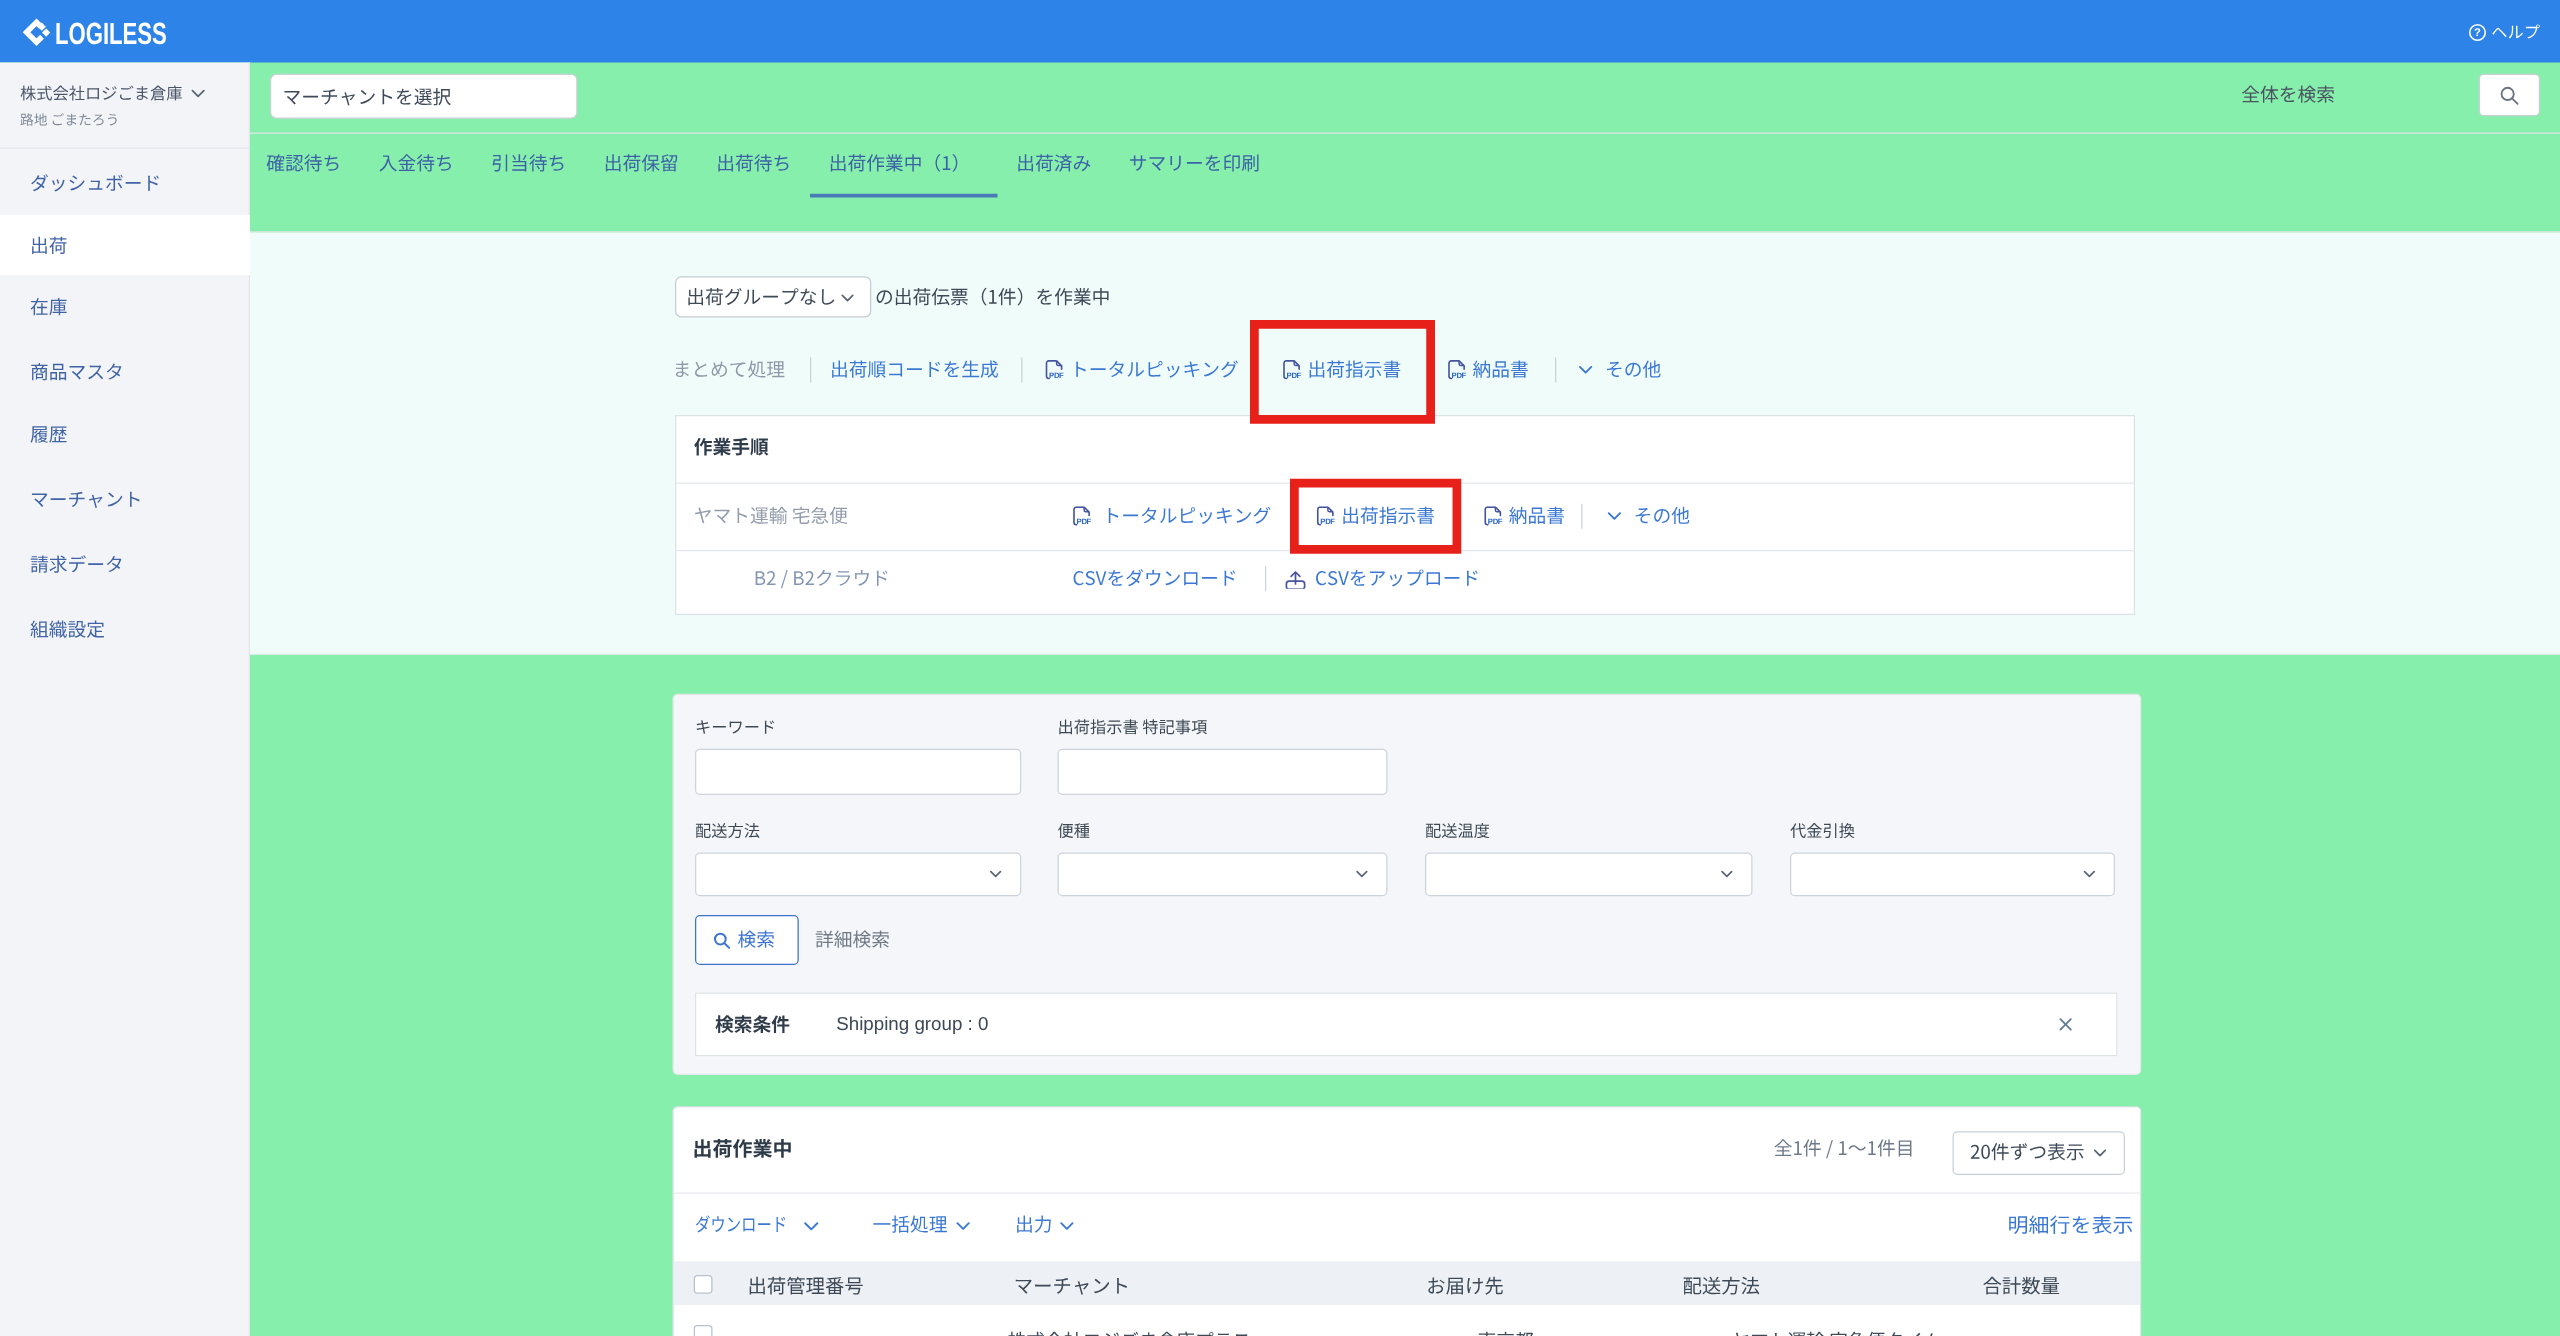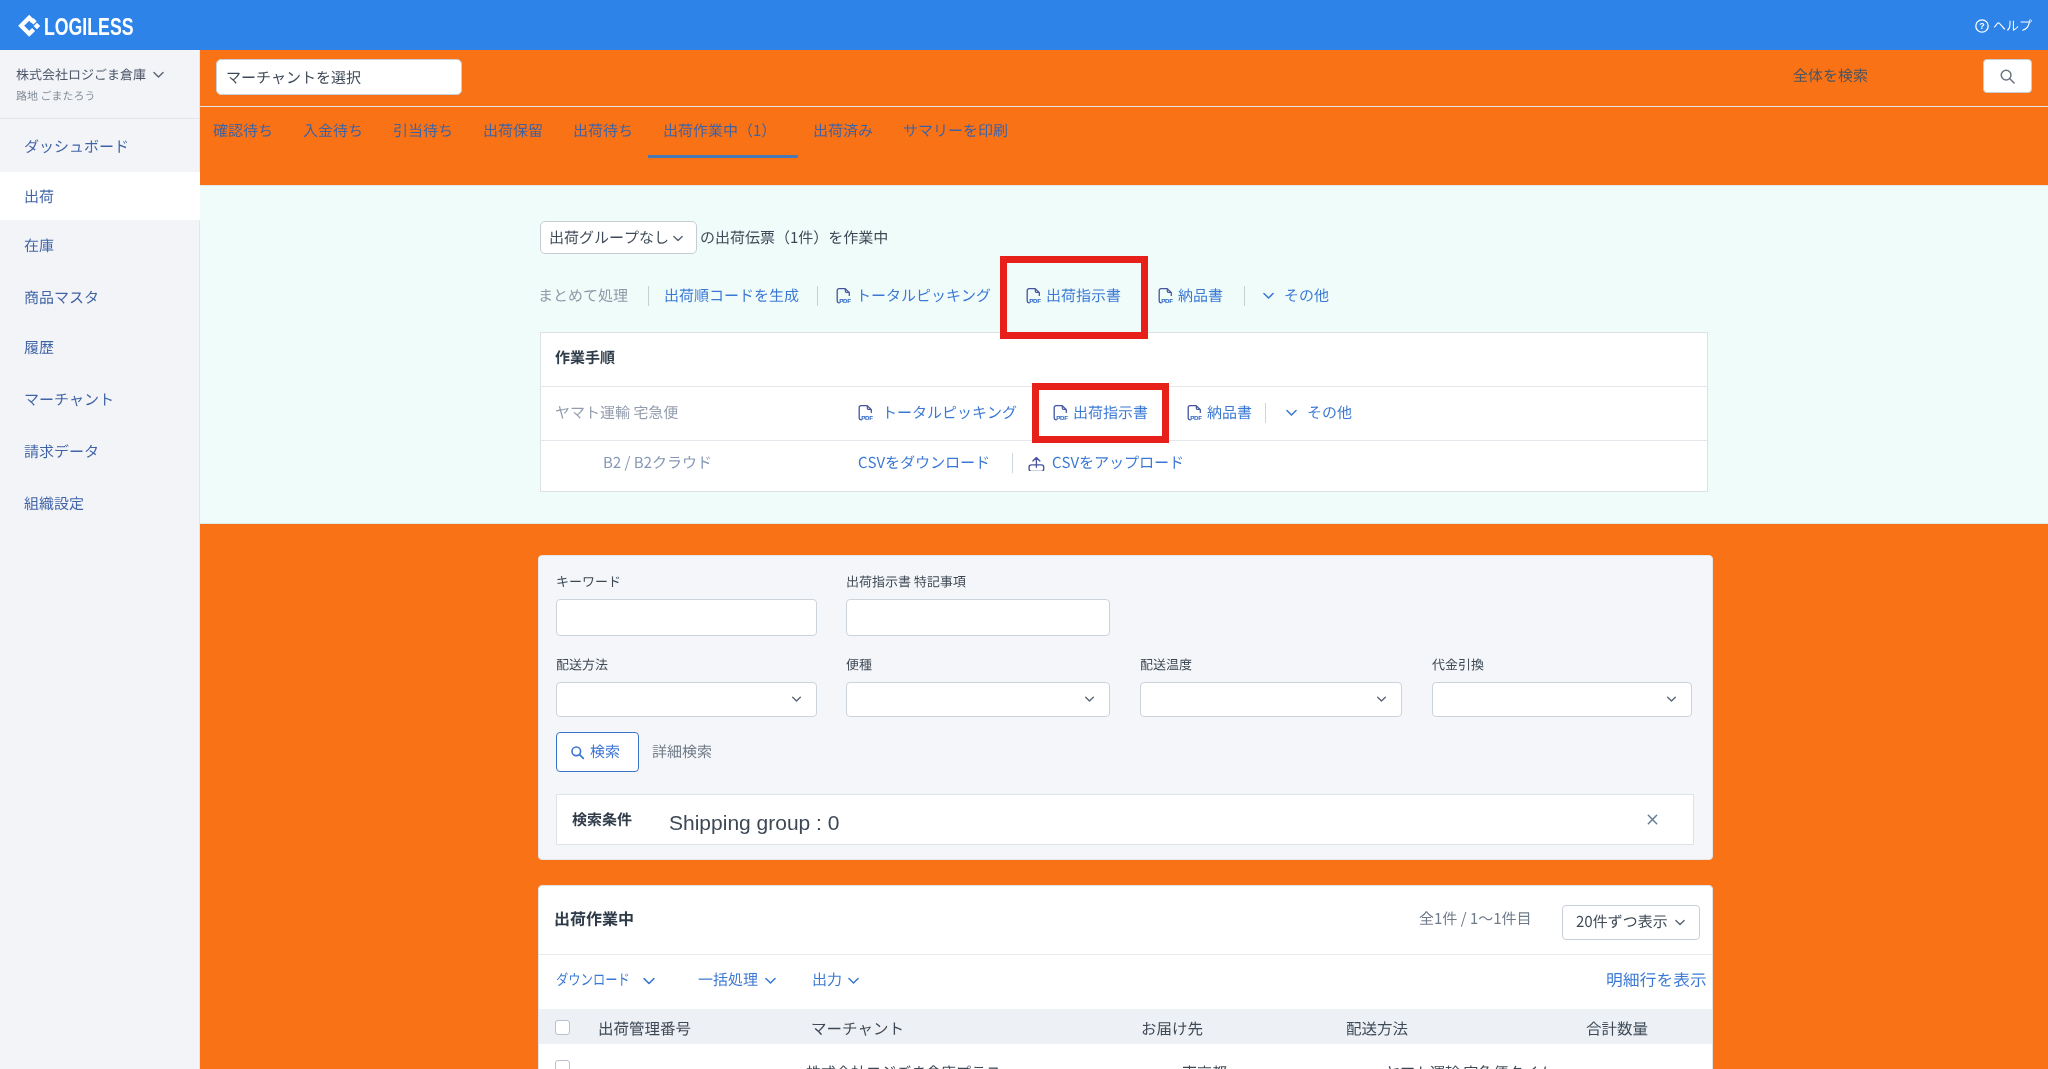--- a/index.html
+++ b/index.html
@@ -1,13 +1,13 @@
 <!DOCTYPE html>
 <html><head><meta charset="utf-8"><style>html,body{margin:0;padding:0;background:#fff;font-family:"Liberation Sans",sans-serif;}*{box-sizing:border-box;}</style></head><body>
-<div style="position:relative;width:2048px;height:1069px;overflow:hidden;background:#f97316">
+<div style="position:relative;width:2048px;height:1069px;overflow:hidden;background:#86efac">
 <div style="position:absolute;left:0px;top:0px;width:2048px;height:50px;background:#2d83e8"></div>
 <svg style="position:absolute;left:17px;top:13.5px" width="25" height="24" viewBox="0 0 25 24">
 <path d="M15.8,7.4 L12.2,3.8 L4.2,11.8 L12.2,19.8 L16.6,15.4" fill="none" stroke="#fff" stroke-width="4.3" stroke-linejoin="miter" stroke-miterlimit="8"></path>
 <rect x="14.07" y="4.97" width="4.67" height="4.67" transform="rotate(45 16.4 7.3)" fill="#fff"></rect>
 <rect x="17.57" y="9.67" width="4.67" height="4.67" transform="rotate(45 19.9 12.0)" fill="#fff"></rect>
 </svg>
 <svg style="position:absolute;left:44px;top:11px" width="95" height="30" viewBox="0 0 95 30">
       <text x="0" y="24" font-family="Liberation Sans, sans-serif" font-size="24.5" font-weight="bold" fill="#fff" textLength="89.5" lengthAdjust="spacingAndGlyphs">LOGILESS</text>
     </svg>
 <svg style="position:absolute;left:1975px;top:19px" width="14" height="14" viewBox="0 0 14 14">
@@ -555,21 +555,21 @@
     </svg>
 <div style="position:absolute;left:556px;top:794px;width:1138px;height:51px;background:#fff;border:1px solid #dee3e8"></div>
 <svg style="position:absolute;left:572.0px;top:812.9px;overflow:visible" width="60.0" height="15.0" viewBox="0 -800 4000 1000" preserveAspectRatio="none">
       <g fill="#303c49">
         <use href="#g135" x="0"></use>
         <use href="#g136" x="1000"></use>
         <use href="#g137" x="2000"></use>
         <use href="#g138" x="3000"></use>
       </g>
     </svg>
-<div style="position:absolute;left:669px;top:811px;font-size:21px;color:#3d4855;font-family:'Liberation Sans',sans-serif">Shipping group : 0</div>
+<div style="position:absolute;left:669px;top:811px;font-size:15px;color:#3d4855;font-family:'Liberation Sans',sans-serif">Shipping group : 0</div>
 <svg style="position:absolute;left:1646.0px;top:813.0px" width="13" height="13" viewBox="0 0 14 14">
       <path d="M2.5,2.5 L11.5,11.5 M11.5,2.5 L2.5,11.5" stroke="#647e98" stroke-width="1.62" stroke-linecap="round"></path>
     </svg>
 <div style="position:absolute;left:538px;top:885px;width:1175px;height:300px;background:#fff;border:1px solid #dfe3e8;border-radius:4px 4px 0 0"></div>
 <svg style="position:absolute;left:554.0px;top:911.9px;overflow:visible" width="80.0" height="16.0" viewBox="0 -800 5000 1000" preserveAspectRatio="none">
       <g fill="#2f3b48">
         <use href="#g139" x="0"></use>
         <use href="#g140" x="1000"></use>
         <use href="#g99" x="2000"></use>
         <use href="#g100" x="3000"></use>

